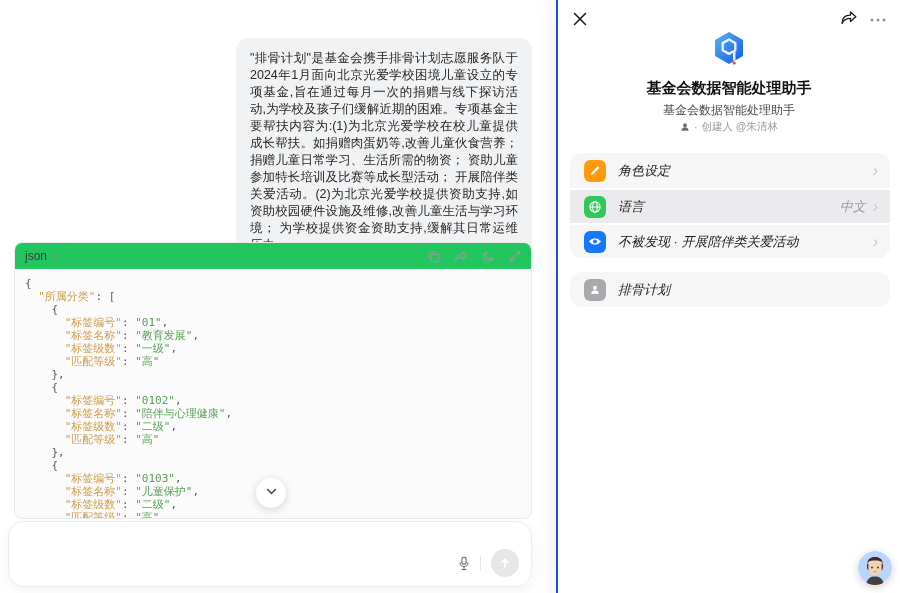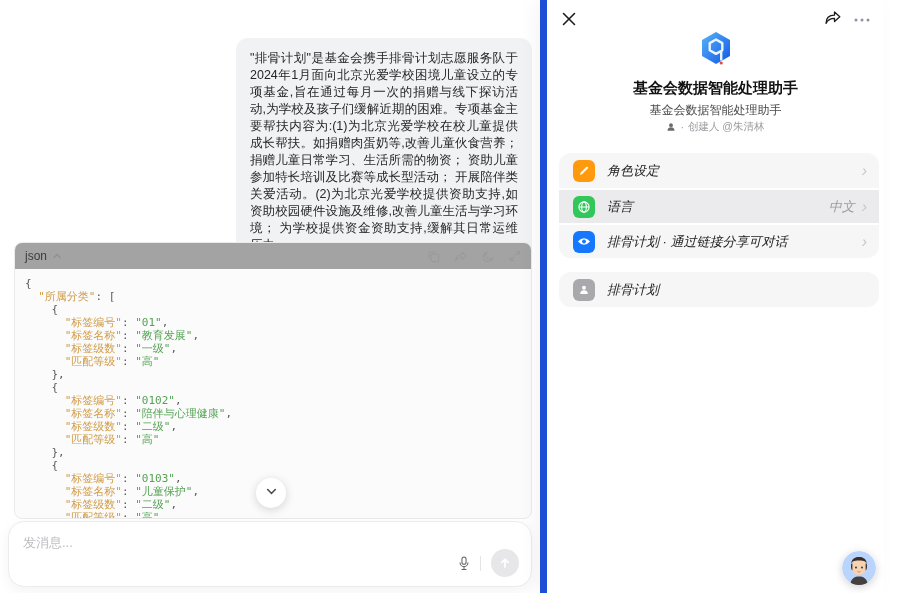--- a/index.html
+++ b/index.html
@@ -8,21 +8,21 @@
 
   
   .left-panel { position:absolute; left:0; top:0; width:556px; height:593px; background:#fff; }
 
   .user-bubble { position:absolute; top:38px; right:24px; width:296px; padding:12px 14px;
     background:#f1f2f4; border-radius:12px; font-size:12.5px; line-height:17px; color:#262626;
     text-align:justify; }
 
   .code-block { position:absolute; left:14px; top:242px; width:518px; height:277px;
     border:1px solid #ebebec; border-radius:8px; background:#fbfbfb; overflow:hidden; }
-  .code-header { height:26px; background:#a3a3a3; display:flex; align-items:center; padding:0 10px; gap:5px; }
+  .code-header { height:26px; background:#22c55e; display:flex; align-items:center; padding:0 10px; gap:5px; }
   .code-lang { font-size:12px; color:#3d3d3d; }
   .code-tools { margin-left:auto; display:flex; align-items:center; gap:14px; }
   .tool-btn { display:flex; align-items:center; cursor:pointer; }
   .code-content { padding:8px 0 0 10px; font-family:"DejaVu Sans Mono",monospace; font-size:11px; }
   .code-line { white-space:pre; height:13px; line-height:13px; }
   .tok-k { color:#cf9b46; }
   .tok-v { color:#55a255; }
   .tok-p { color:#5a5a5a; }
 
   .scroll-down { position:absolute; left:256px; top:478px; width:30px; height:30px; border-radius:50%;
@@ -32,22 +32,22 @@
     border:1px solid #ececee; border-radius:16px; box-shadow:0 4px 14px rgba(0,0,0,.05); }
   .composer textarea { width:100%; height:32px; border:none; outline:none; resize:none; background:transparent;
     padding:12px 14px 0; font-size:13px; color:#333; font-family:"Liberation Sans",sans-serif; }
   .composer textarea::placeholder { color:#bdbdc2; }
   .composer-actions { position:absolute; right:12px; bottom:9px; display:flex; align-items:center; gap:10px; }
   .v-divider { width:1px; height:15px; background:#e4e4e6; }
   .send-btn { width:28px; height:28px; border-radius:50%; background:#e7e7e9; display:flex;
     align-items:center; justify-content:center; cursor:pointer; }
 
   
-  .right-panel { position:absolute; right:16px; top:0; width:344px; height:593px; background:#fff;
-    border-left:7px solid #1d4ed8; box-shadow:-6px 0 18px rgba(0,0,0,.04); }
+  .right-panel { position:absolute; right:0; top:0; width:344px; height:593px; background:#fff;
+    border-left:2px solid #1d4ed8; box-shadow:-6px 0 18px rgba(0,0,0,.04); }
   .close-btn { position:absolute; left:14px; top:11px; cursor:pointer; }
   .share-btn { position:absolute; right:42px; top:10px; cursor:pointer; }
   .more-btn { position:absolute; right:13px; top:12px; cursor:pointer; }
 
   .logo-wrap { position:absolute; top:30px; left:50%; transform:translateX(-50%); }
   .r-title { position:absolute; top:79px; width:100%; text-align:center; font-size:15px; font-weight:700; color:#121212; }
   .r-subtitle { position:absolute; top:102px; width:100%; text-align:center; font-size:12px; color:#4c4c4c; }
   .r-creator { position:absolute; top:120px; width:100%; display:flex; justify-content:center; align-items:center;
     gap:4px; font-size:10.5px; color:#9c9ca1; }
 
@@ -133,21 +133,20 @@
 
   <div class="scroll-down">
     <span>
       <svg width="13" height="13" viewBox="0 0 12 12" fill="none" stroke="#4a4a4a" stroke-width="1.5" stroke-linecap="round">
           <path d="M2.5 4.2 L6 7.8 L9.5 4.2"></path>
         </svg>
     </span>
   </div>
 
   <div class="composer">
-    <textarea placeholder="发消息..." style=""></textarea>
     <div class="composer-actions">
       <span style="display:flex;cursor:pointer;">
         <svg width="12" height="17" viewBox="0 0 14 18" fill="none" stroke="#636363" stroke-width="1.2" stroke-linecap="round">
             <rect x="4.6" y="1.3" width="4.8" height="8.6" rx="2.4"></rect>
             <path d="M2.4 8 a4.6 4.6 0 0 0 9.2 0"></path>
             <path d="M7 12.8 v2.6"></path>
             <path d="M4.6 15.9 h4.8"></path>
           </svg>
       </span>
       <span class="v-divider"></span>
@@ -234,21 +233,21 @@
         <span class="chev">›</span>
       </span>
     </div>
     <div class="menu-row">
       <span class="menu-icon" style="background:#1677FF;">
         <svg width="14" height="11" viewBox="0 0 16 12">
             <path d="M1 6 Q8 -1.6 15 6 Q8 13.6 1 6 Z" fill="#fff"></path>
             <circle cx="8" cy="6" r="2.2" fill="#1677FF"></circle>
           </svg>
       </span>
-      <span class="menu-label">排骨计划 · 通过链接分享可对话</span>
+      <span class="menu-label">不被发现 · 开展陪伴类关爱活动</span>
       <span class="menu-right">
           <span class="chev">›</span>
         </span>
     </div>
   </div>
 
   <div class="menu-group menu-group-2">
     <div class="menu-row">
       <span class="menu-icon" style="background:#A9A9AD;">
         <svg width="12" height="12" viewBox="0 0 14 14" fill="#fff">

